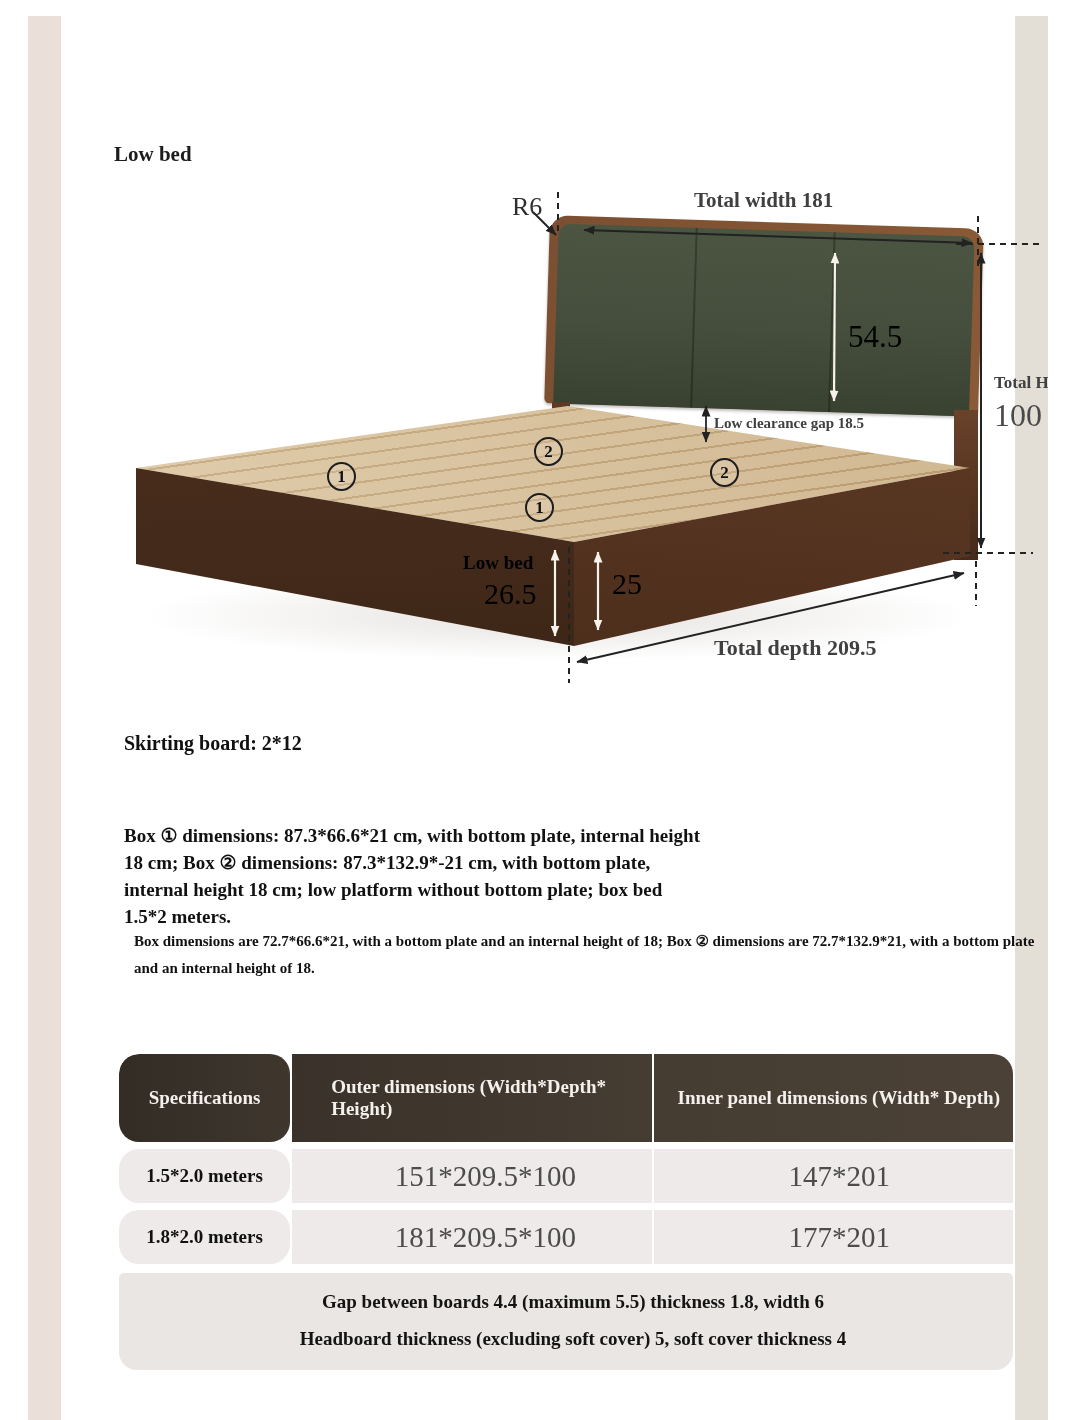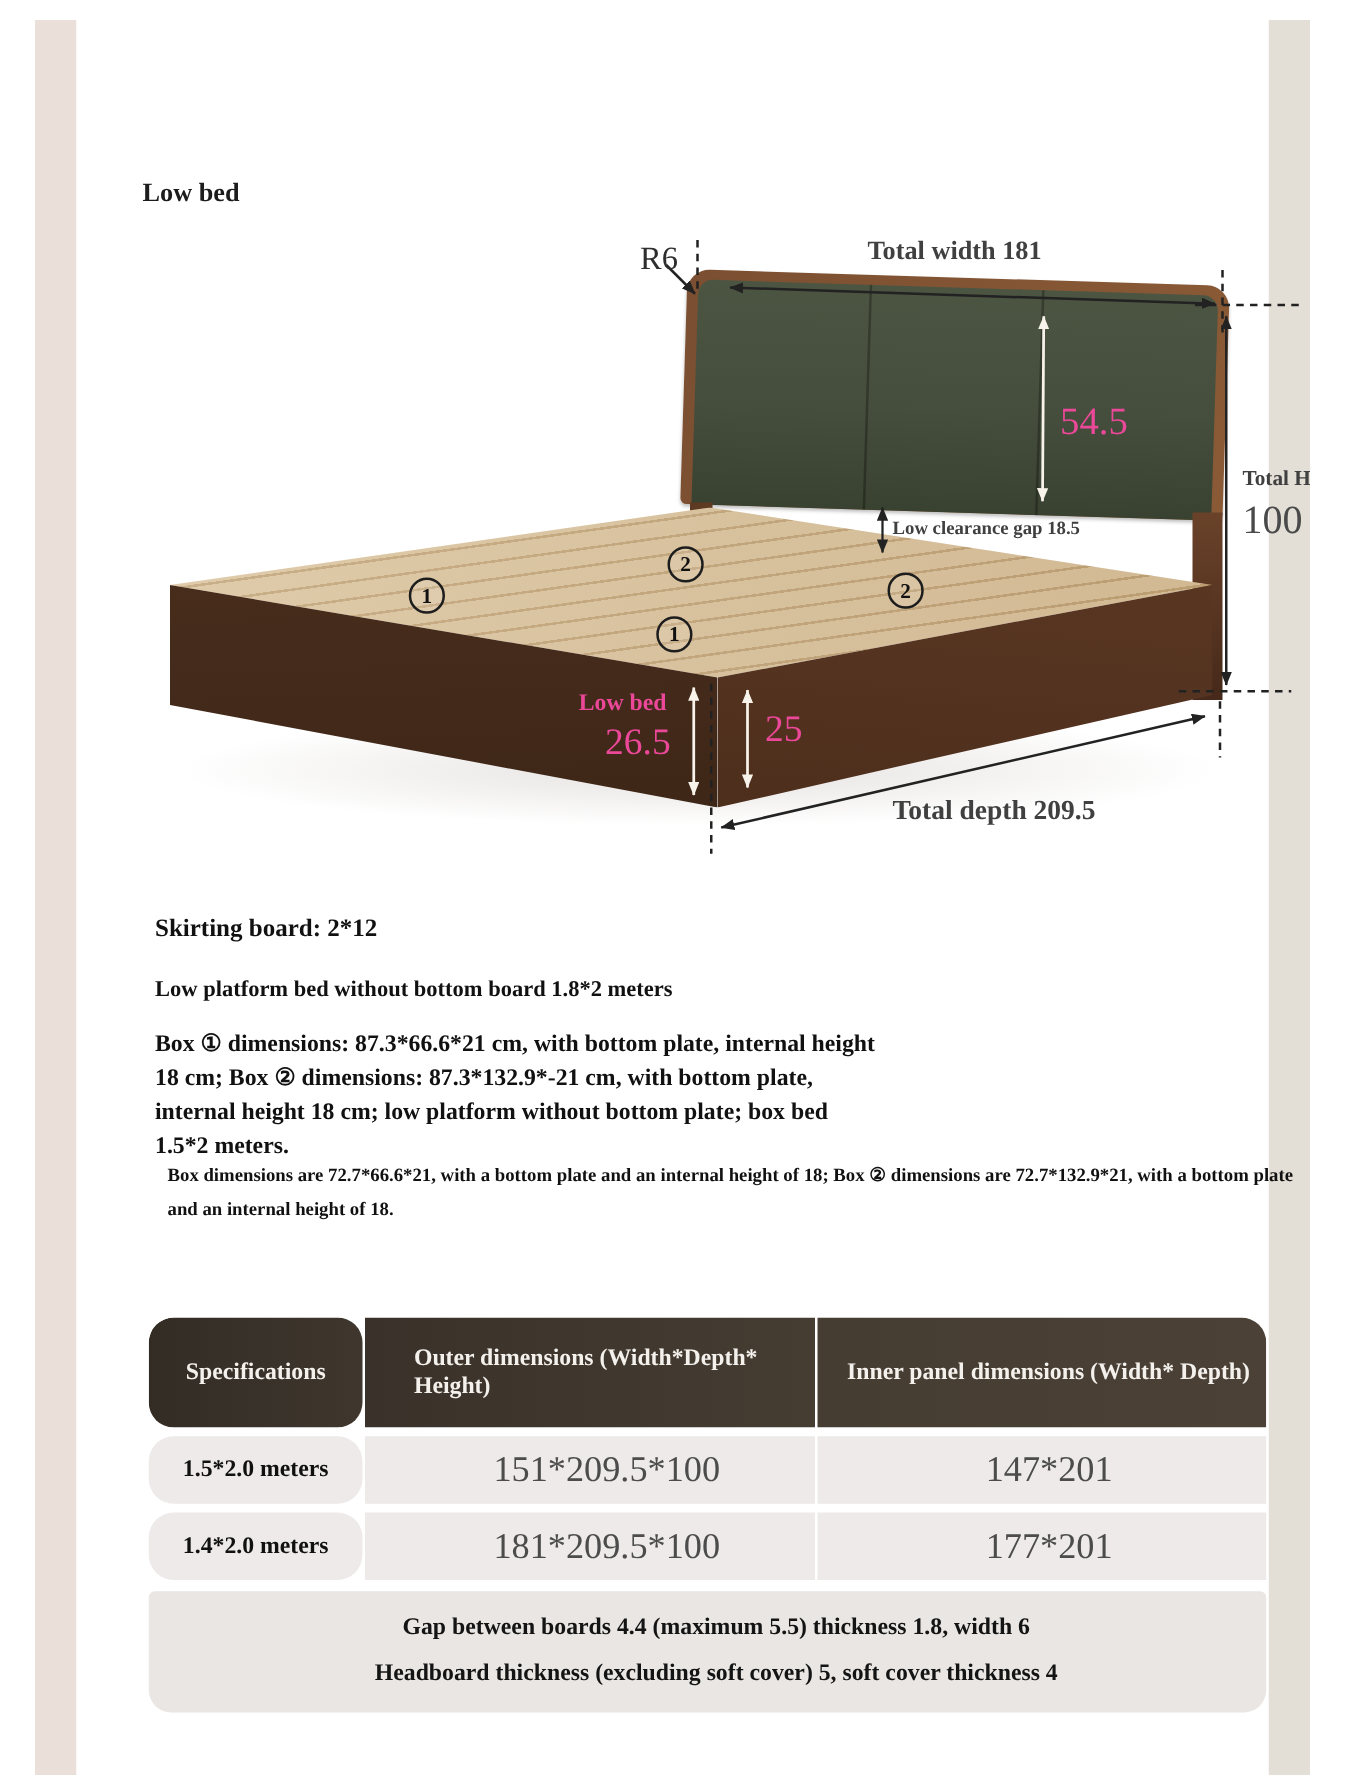--- a/index.html
+++ b/index.html
@@ -37,21 +37,21 @@
   .base-left{position:absolute;left:0;top:0;width:1076px;height:700px;z-index:2;
     clip-path:polygon(108px 452px,546px 526px,546px 630px,108px 548px);
     background:linear-gradient(178deg,#5e3c27 0%,#4a2e1d 55%,#3a2416 100%);}
   .base-right{position:absolute;left:0;top:0;width:1076px;height:700px;z-index:2;
     clip-path:polygon(546px 526px,942px 452px,942px 540px,546px 630px);
     background:linear-gradient(185deg,#6b4329 0%,#543320 70%,#452a18 100%);}
 
   
   .dims{position:absolute;left:0;top:0;z-index:6;pointer-events:none;}
   .dlabel{position:absolute;z-index:7;color:#404040;white-space:nowrap;}
-  .white{color:#ec4899;}
+  .white{color:#000000;}
   .lab-r6{left:484px;top:176px;font-size:26px;font-weight:500;color:#2e2e2e;}
   .lab-total-width{left:666px;top:172px;font-size:21px;font-weight:700;}
   .lab-545{left:820px;top:303px;font-size:31px;font-weight:500;}
   .lab-th{left:966px;top:357px;font-size:17px;font-weight:700;}
   .lab-100{left:966px;top:381px;font-size:32px;font-weight:400;color:#4a4a4a;}
   .lab-clear{left:686px;top:399px;font-size:15px;font-weight:700;}
   .lab-lowbed{left:435px;top:536px;font-size:19px;font-weight:700;}
   .lab-265{left:456px;top:561px;font-size:30px;font-weight:500;}
   .lab-25{left:584px;top:551px;font-size:30px;font-weight:500;}
   .lab-depth{left:686px;top:619px;font-size:22px;font-weight:700;}
@@ -147,37 +147,36 @@
     <div class="dlabel lab-25 white">25</div>
     <div class="dlabel lab-depth">Total depth 209.5</div>
 
     <div class="marker m2a">2</div>
     <div class="marker m2b">2</div>
     <div class="marker m1a">1</div>
     <div class="marker m1b">1</div>
   </div>
 
   <p class="note skirting">Skirting board: 2*12</p>
-  <p class="note subtitle">Low platform bed without bottom board 1.8*2 meters</p>
   <p class="note para1">Box ① dimensions: 87.3*66.6*21 cm, with bottom plate, internal height 18 cm; Box ② dimensions: 87.3*132.9*-21 cm, with bottom plate, internal height 18 cm; low platform without bottom plate; box bed 1.5*2 meters.</p>
   <p class="note para2">Box dimensions are 72.7*66.6*21, with a bottom plate and an internal height of 18; Box ② dimensions are 72.7*132.9*21, with a bottom plate and an internal height of 18.</p>
 
   <div class="spec-table">
     <div class="thead">
       <div class="th c1">Specifications</div>
       <div class="th c2">Outer dimensions (Width*Depth* Height)</div>
       <div class="th c3">Inner panel dimensions (Width* Depth)</div>
     </div>
     <div class="trow">
       <div class="td spec c1">1.5*2.0 meters</div>
       <div class="td val c2">151*209.5*100</div>
       <div class="td val c3">147*201</div>
     </div>
     <div class="trow">
-      <div class="td spec c1">1.4*2.0 meters</div>
+      <div class="td spec c1">1.8*2.0 meters</div>
       <div class="td val c2">181*209.5*100</div>
       <div class="td val c3">177*201</div>
     </div>
     <div class="tfoot">
       <p class="fnote">Gap between boards 4.4 (maximum 5.5) thickness 1.8, width 6</p>
       <p class="fnote">Headboard thickness (excluding soft cover) 5, soft cover thickness 4</p>
     </div>
   </div>
 </div>
 

